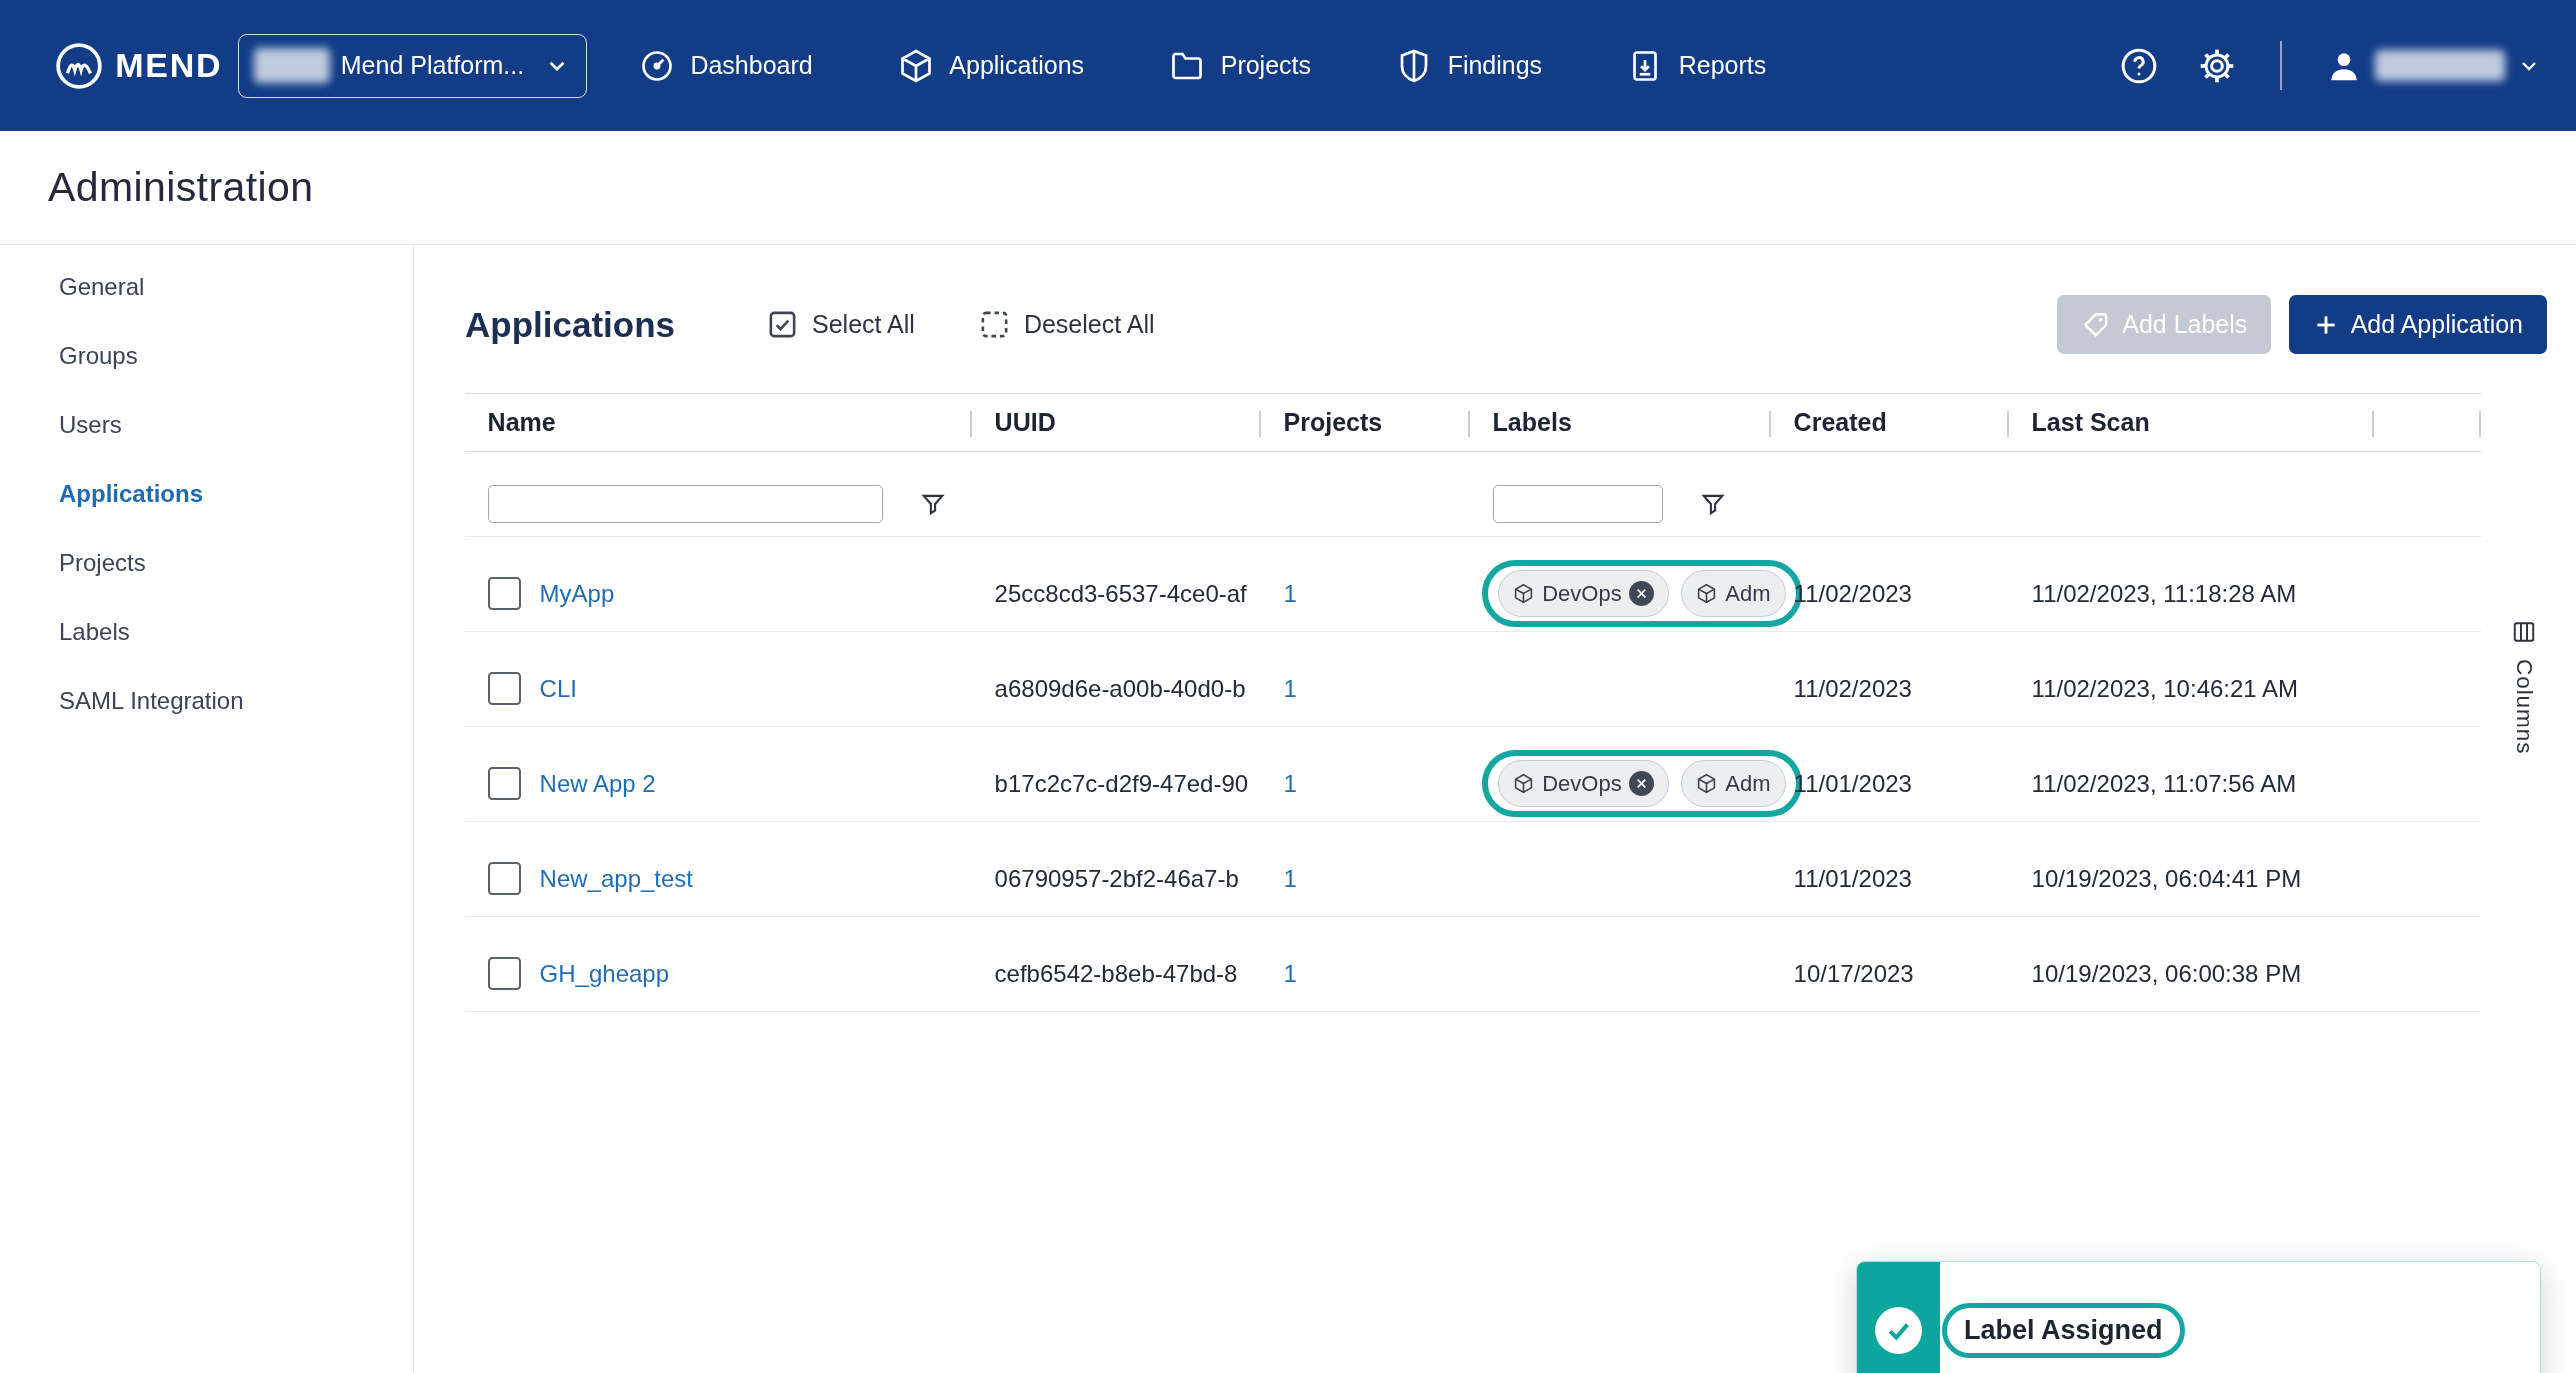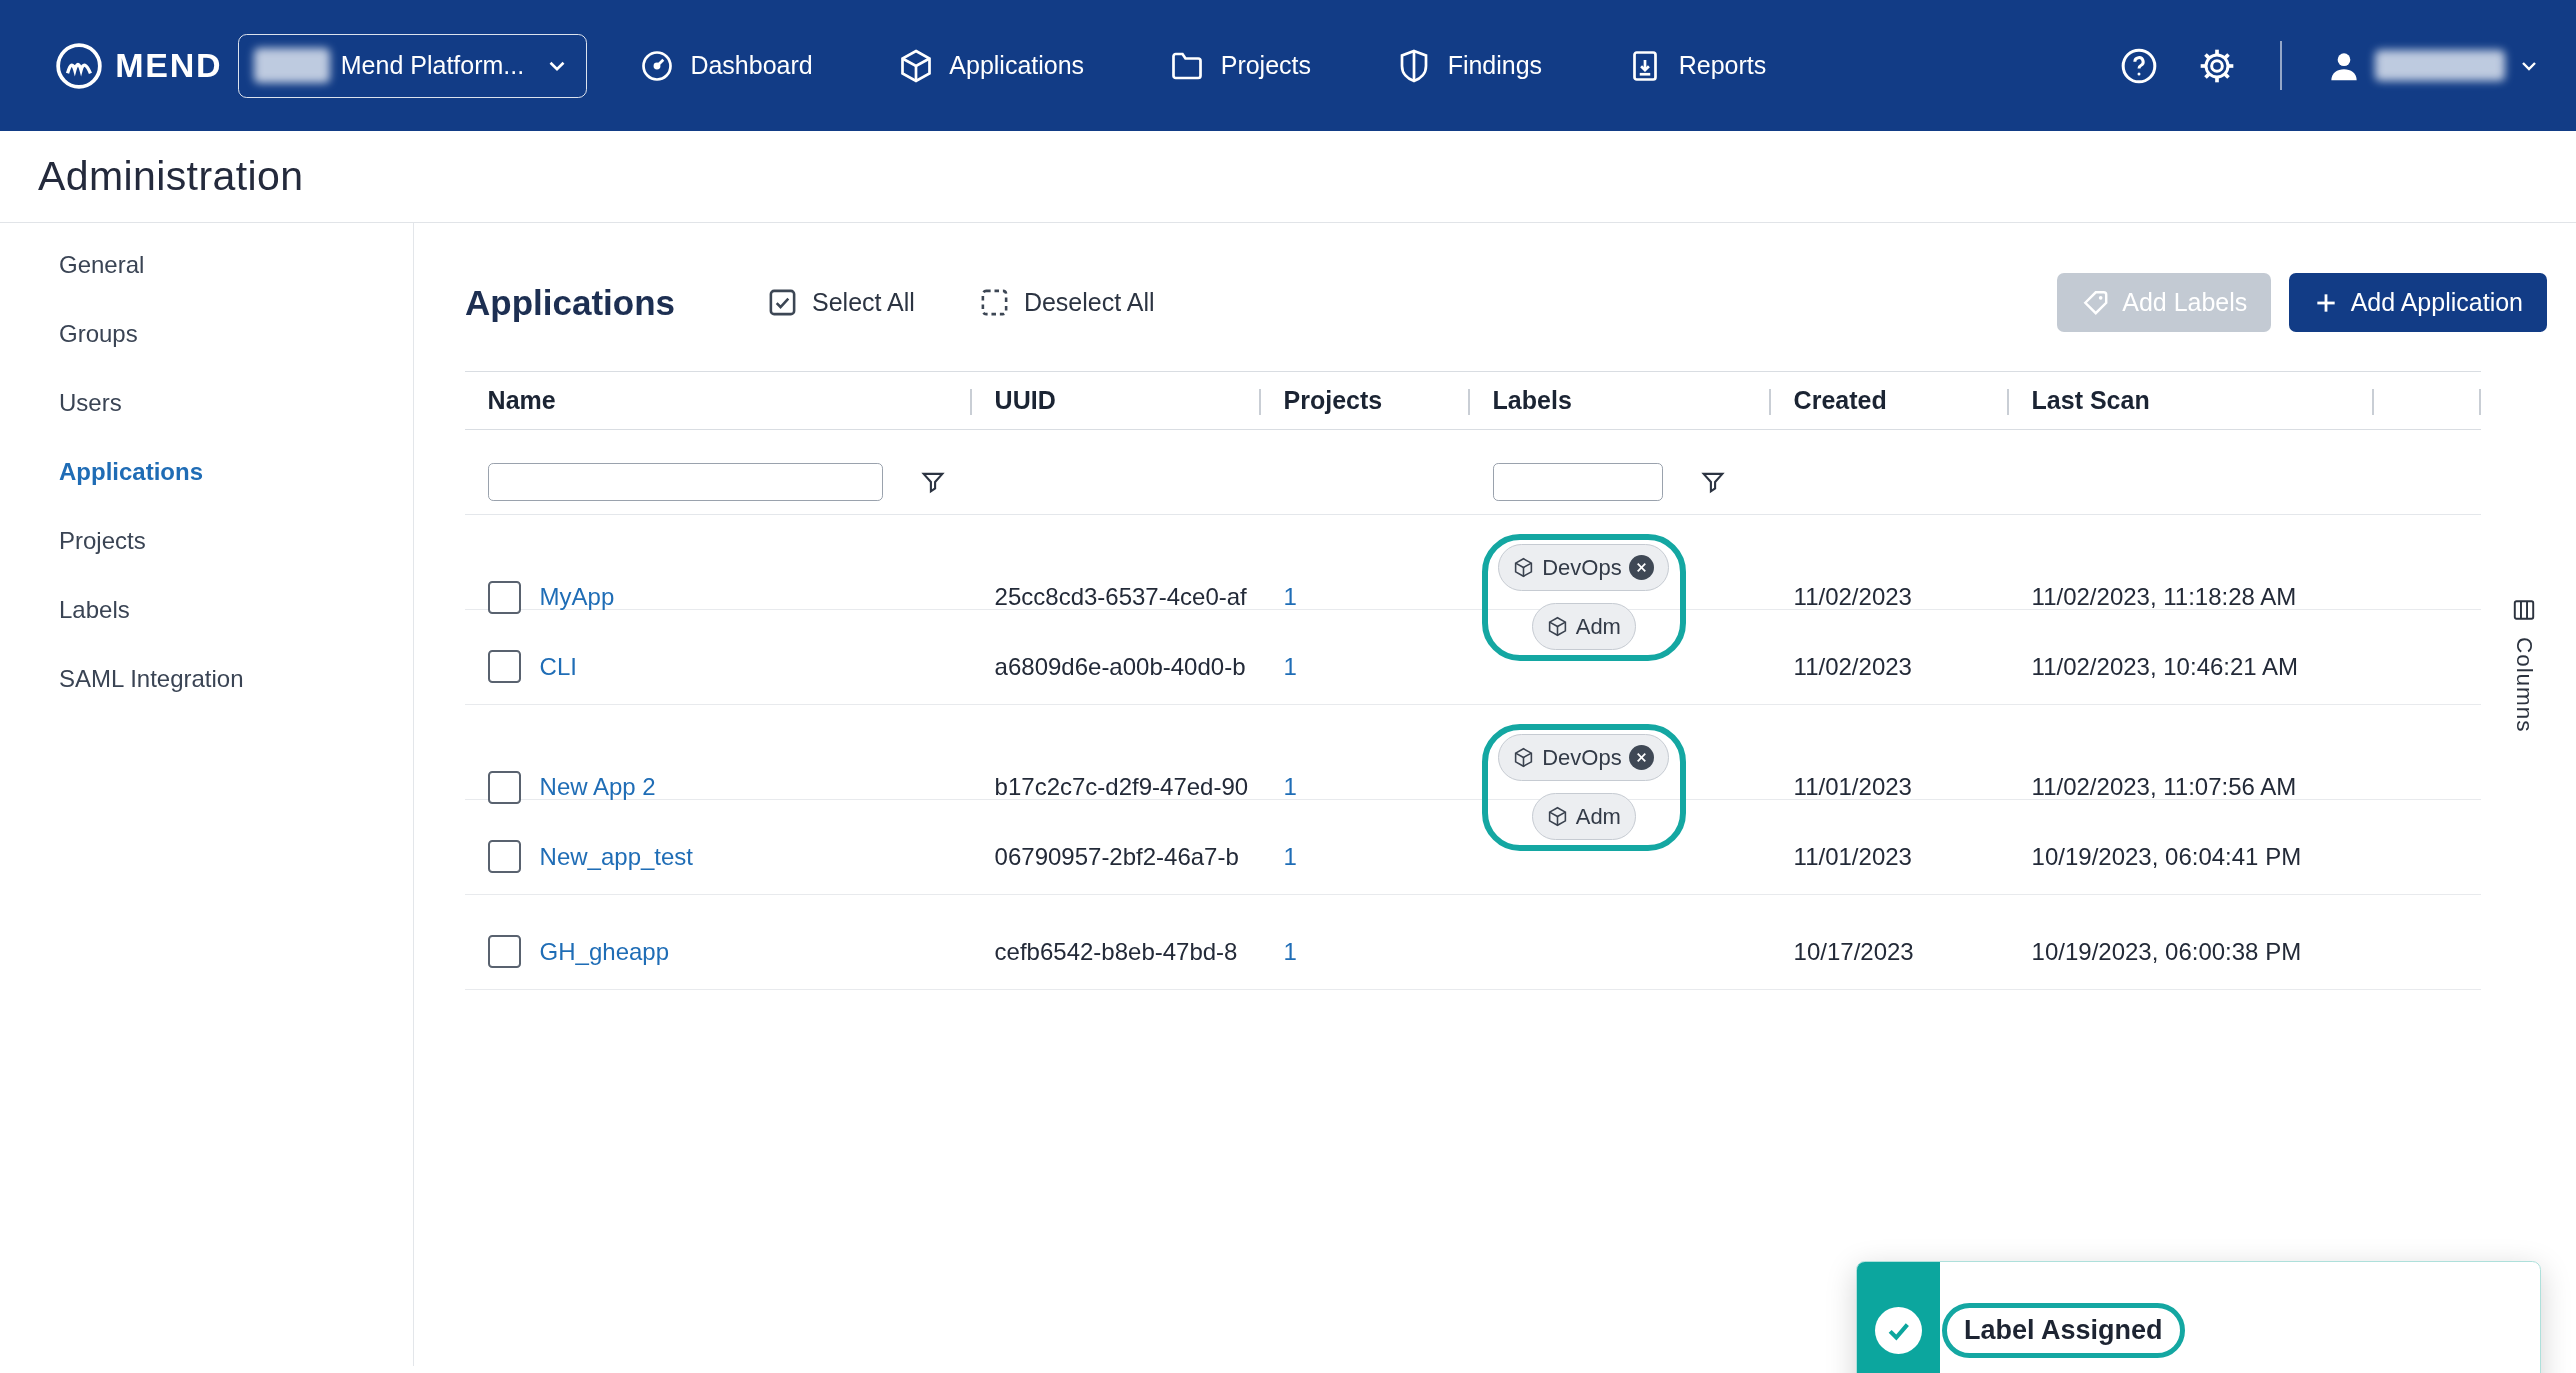--- a/index.html
+++ b/index.html
@@ -24,22 +24,22 @@
   .org-label{font-size:25px;white-space:nowrap;overflow:hidden;}
   .org-select .chev{margin-left:auto}
   .nav-menu{display:flex;align-items:center;gap:85px;margin-left:52px;}
   .nav-item{display:flex;align-items:center;gap:15.6px;font-size:25px;cursor:pointer;white-space:nowrap;}
   .nav-right{margin-left:auto;display:flex;align-items:center;gap:38px;}
   .nav-divider{width:1.7px;height:49px;background:rgba(255,255,255,.55);margin:0 5.2px;}
   .user-menu{display:flex;align-items:center;gap:12px;cursor:pointer;}
   .user-redact{width:130px;height:31px;}
 
   
-  .page-header{height:92px;border-bottom:1.7px solid #e1e4e8;display:flex;align-items:center;
-    padding-left:38px;}
+  .page-header{height:114px;border-bottom:1.7px solid #e1e4e8;display:flex;align-items:center;
+    padding-left:48px;}
   .page-title{font-size:41px;font-weight:500;color:#242a3c;letter-spacing:0.4px;}
 
   
   .layout{display:flex;height:1143px;}
   .sidebar{width:414px;flex:0 0 auto;border-right:1.7px solid #e3e6ea;padding-top:7px;}
   .side-item{height:69px;line-height:69px;padding-left:59px;font-size:24px;color:#3a4454;cursor:pointer;}
   .side-item.active{color:var(--active-item);font-weight:700;}
   .main{flex:1;padding:50px 0 0 51px;position:relative;}
 
   
@@ -67,21 +67,21 @@
     font-size:22px;padding:0 10.4px;font-family:inherit;outline:none;}
   .fi-name{width:395px;}
   .fi-labels{width:170px;}
   .funnel{margin-left:36px;cursor:pointer;color:#2c3442;}
   .drow{height:76px;border-bottom:1.7px solid #e8eaed;}
   .link{color:var(--link);text-decoration:none;cursor:pointer;}
   .cb{width:33px;height:33px;border:2.6px solid #59626f;border-radius:4.3px;margin-right:19px;
     flex:0 0 auto;cursor:pointer;background:#fff;}
   .labels-cell{overflow:visible;padding-left:12px;}
   .chip-ring{display:inline-flex;align-items:center;gap:12px;border:6px solid var(--accent-teal);
-    border-radius:38px;padding:4.3px 10.4px;background:transparent;flex-direction:column;}
+    border-radius:38px;padding:4.3px 10.4px;background:transparent;}
   .chip{display:inline-flex;align-items:center;gap:7.8px;height:47px;padding:0 14px;background:#eceef1;
     border:1.7px solid #c6cbd2;border-radius:24px;font-size:22px;color:#333b48;white-space:nowrap;cursor:pointer;}
   .chip-x{width:25px;height:25px;border-radius:50%;background:#3f4855;display:inline-flex;
     align-items:center;justify-content:center;cursor:pointer;}
   .table-footer{height:0;border-top:1.7px solid var(--border);margin-top:395px;}
 
   
   .columns-tab{position:absolute;left:2088px;top:362px;width:43px;display:flex;flex-direction:column;
     align-items:center;gap:14px;padding-top:12px;cursor:pointer;}
   .columns-tab .vtext{writing-mode:vertical-rl;font-size:22.6px;color:#2c333f;letter-spacing:0.9px;}

